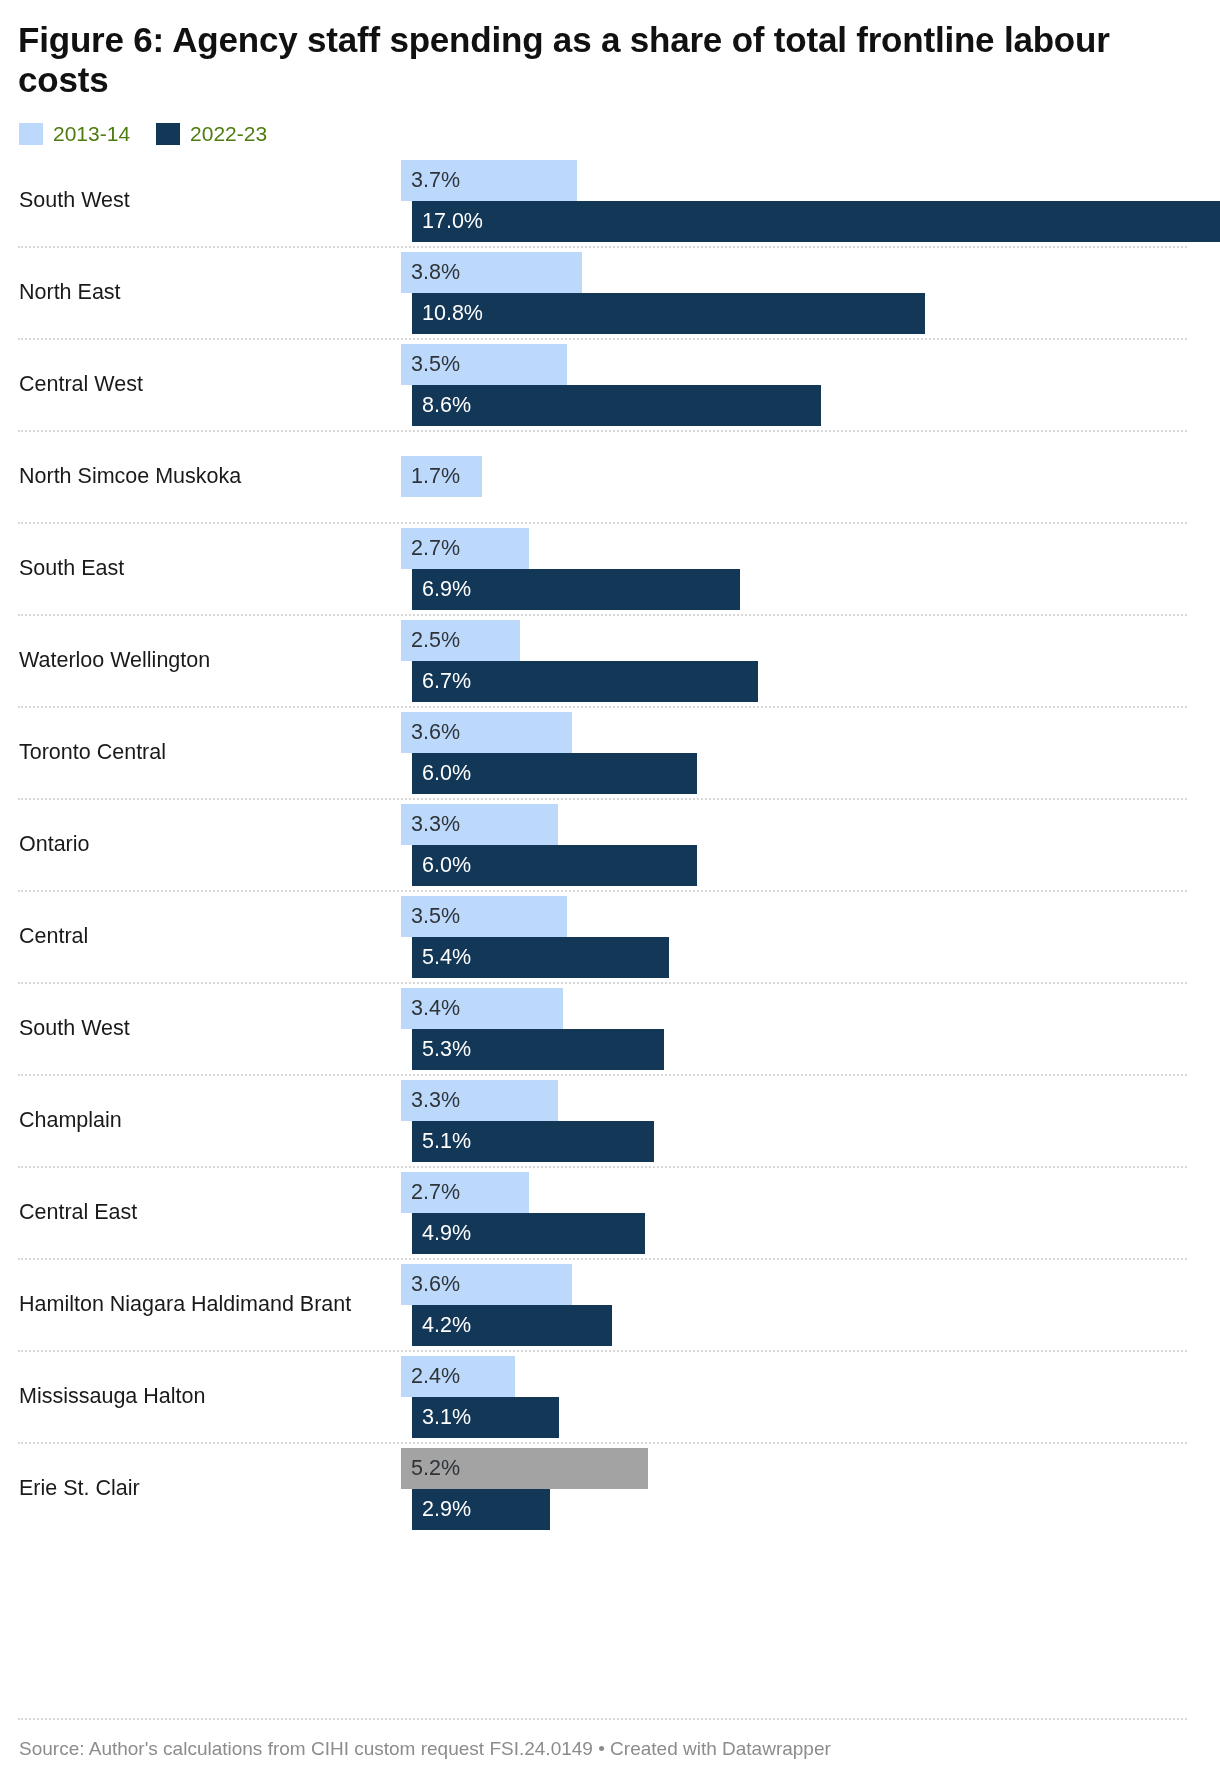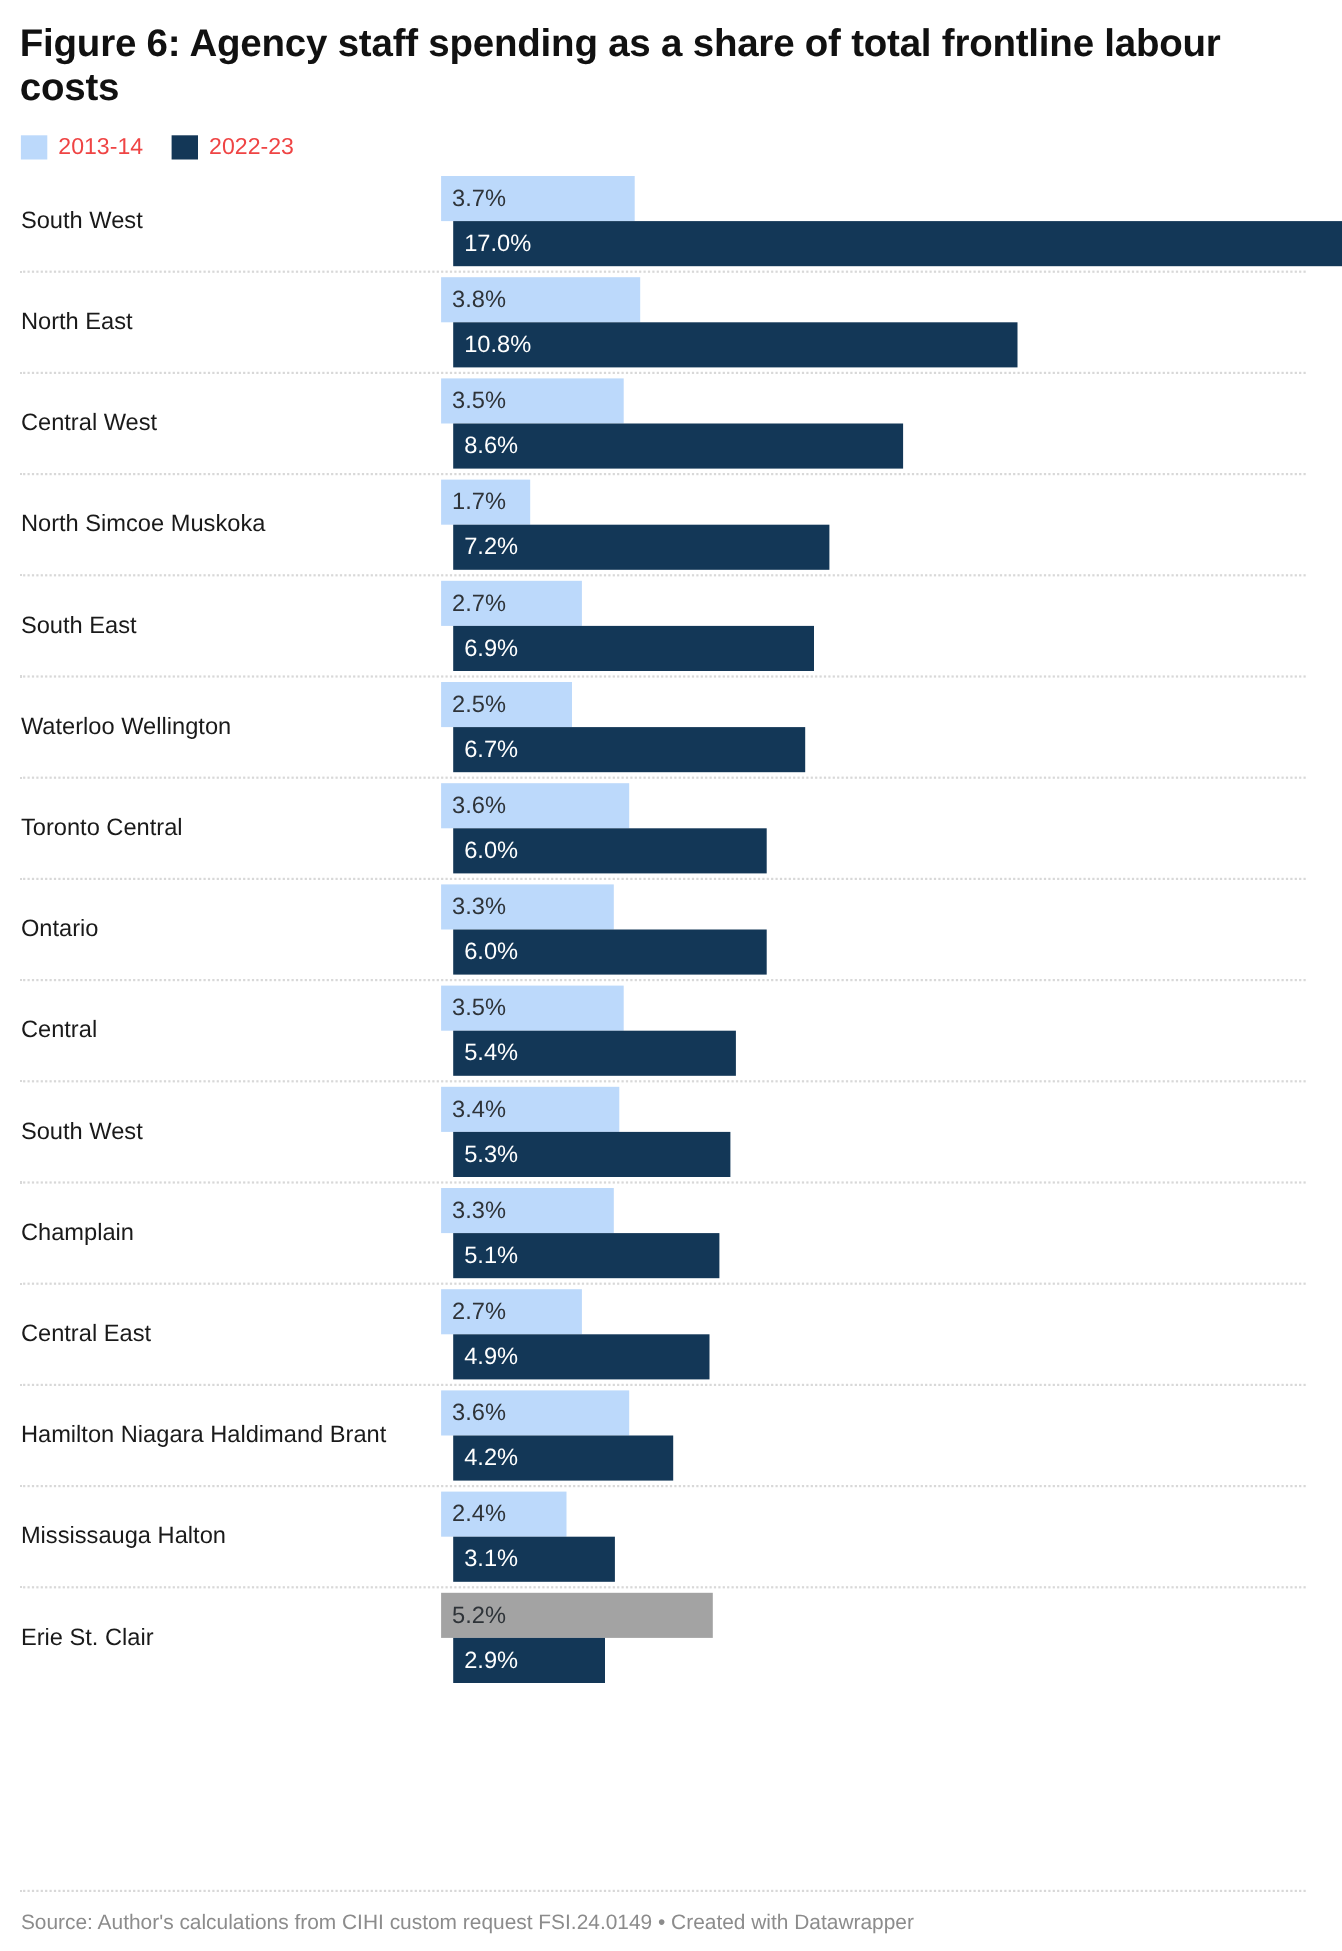--- a/index.html
+++ b/index.html
@@ -48,21 +48,21 @@
     gap: 10px;
   }
   .legend-swatch {
     width: 24px;
     height: 22px;
     display: block;
     flex: 0 0 auto;
   }
   .legend-label {
     font-size: 21px;
-    color: #ef4444;
+    color: #4d7c0f;
     white-space: nowrap;
   }
   
   .plot {
     position: relative;
     flex: 1 1 auto;
     margin-top: 4px;
   }
   .rows {
     display: flex;
@@ -164,35 +164,34 @@
           <div class="row-label">Central West</div>
           <div class="bars">
             <div class="bar light" style="width: 166.353px; background: rgb(188, 217, 251);">3.5%</div>
             <div class="bar dark" style="width: 408.753px; background: rgb(19, 55, 87);">8.6%</div>
           </div>
         </div>
         <div class="row">
           <div class="row-label">North Simcoe Muskoka</div>
           <div class="bars">
             <div class="bar light" style="width: 80.8px; background: rgb(188, 217, 251);">1.7%</div>
-            <div class="bar dark" style="width: 342.212px; background: rgb(19, 55, 87);">7.2%</div>
           </div>
         </div>
         <div class="row">
           <div class="row-label">South East</div>
           <div class="bars">
             <div class="bar light" style="width: 128.329px; background: rgb(188, 217, 251);">2.7%</div>
             <div class="bar dark" style="width: 327.953px; background: rgb(19, 55, 87);">6.9%</div>
           </div>
         </div>
         <div class="row">
           <div class="row-label">Waterloo Wellington</div>
           <div class="bars">
             <div class="bar light" style="width: 118.824px; background: rgb(188, 217, 251);">2.5%</div>
-            <div class="bar dark" style="width: 320px; background: rgb(19, 55, 87);">6.7%</div>
+            <div class="bar dark" style="width: 346px; background: rgb(19, 55, 87);">6.7%</div>
           </div>
         </div>
         <div class="row">
           <div class="row-label">Toronto Central</div>
           <div class="bars">
             <div class="bar light" style="width: 171.106px; background: rgb(188, 217, 251);">3.6%</div>
             <div class="bar dark" style="width: 285.176px; background: rgb(19, 55, 87);">6.0%</div>
           </div>
         </div>
         <div class="row">

